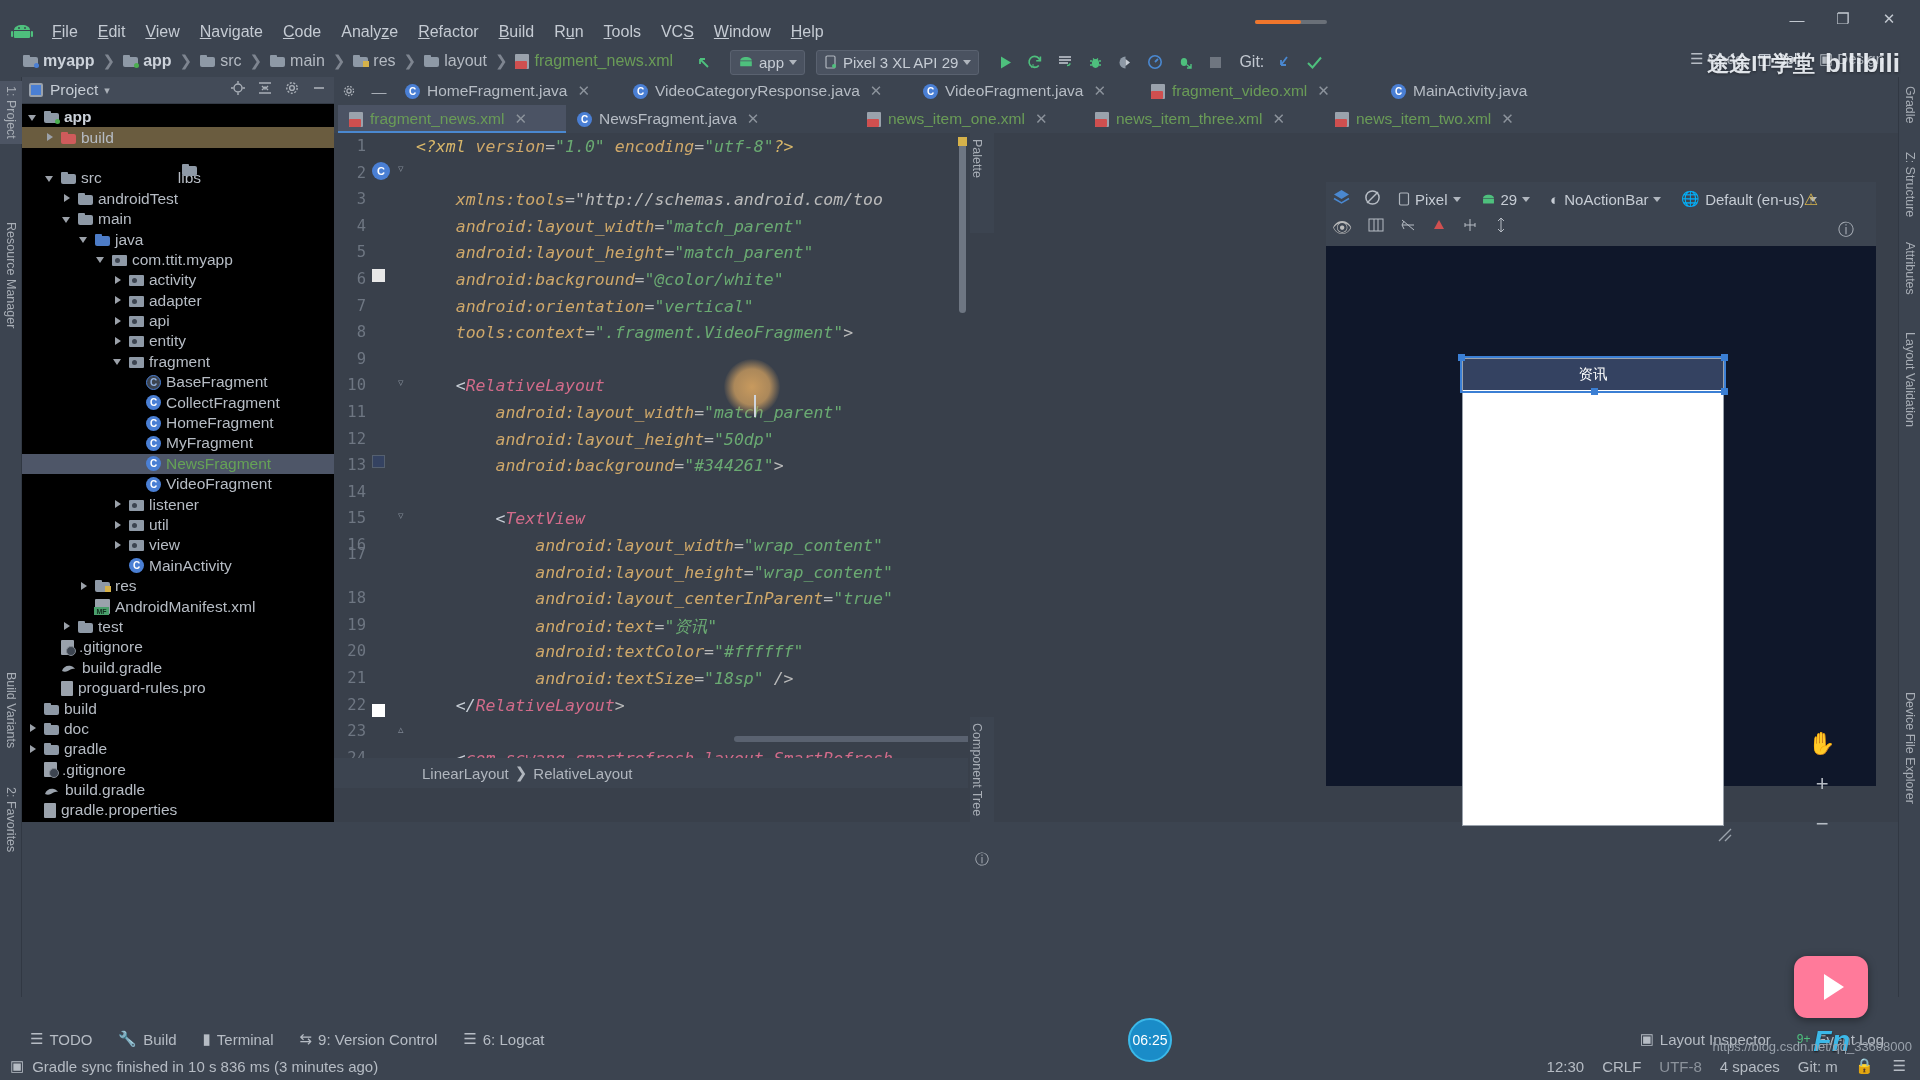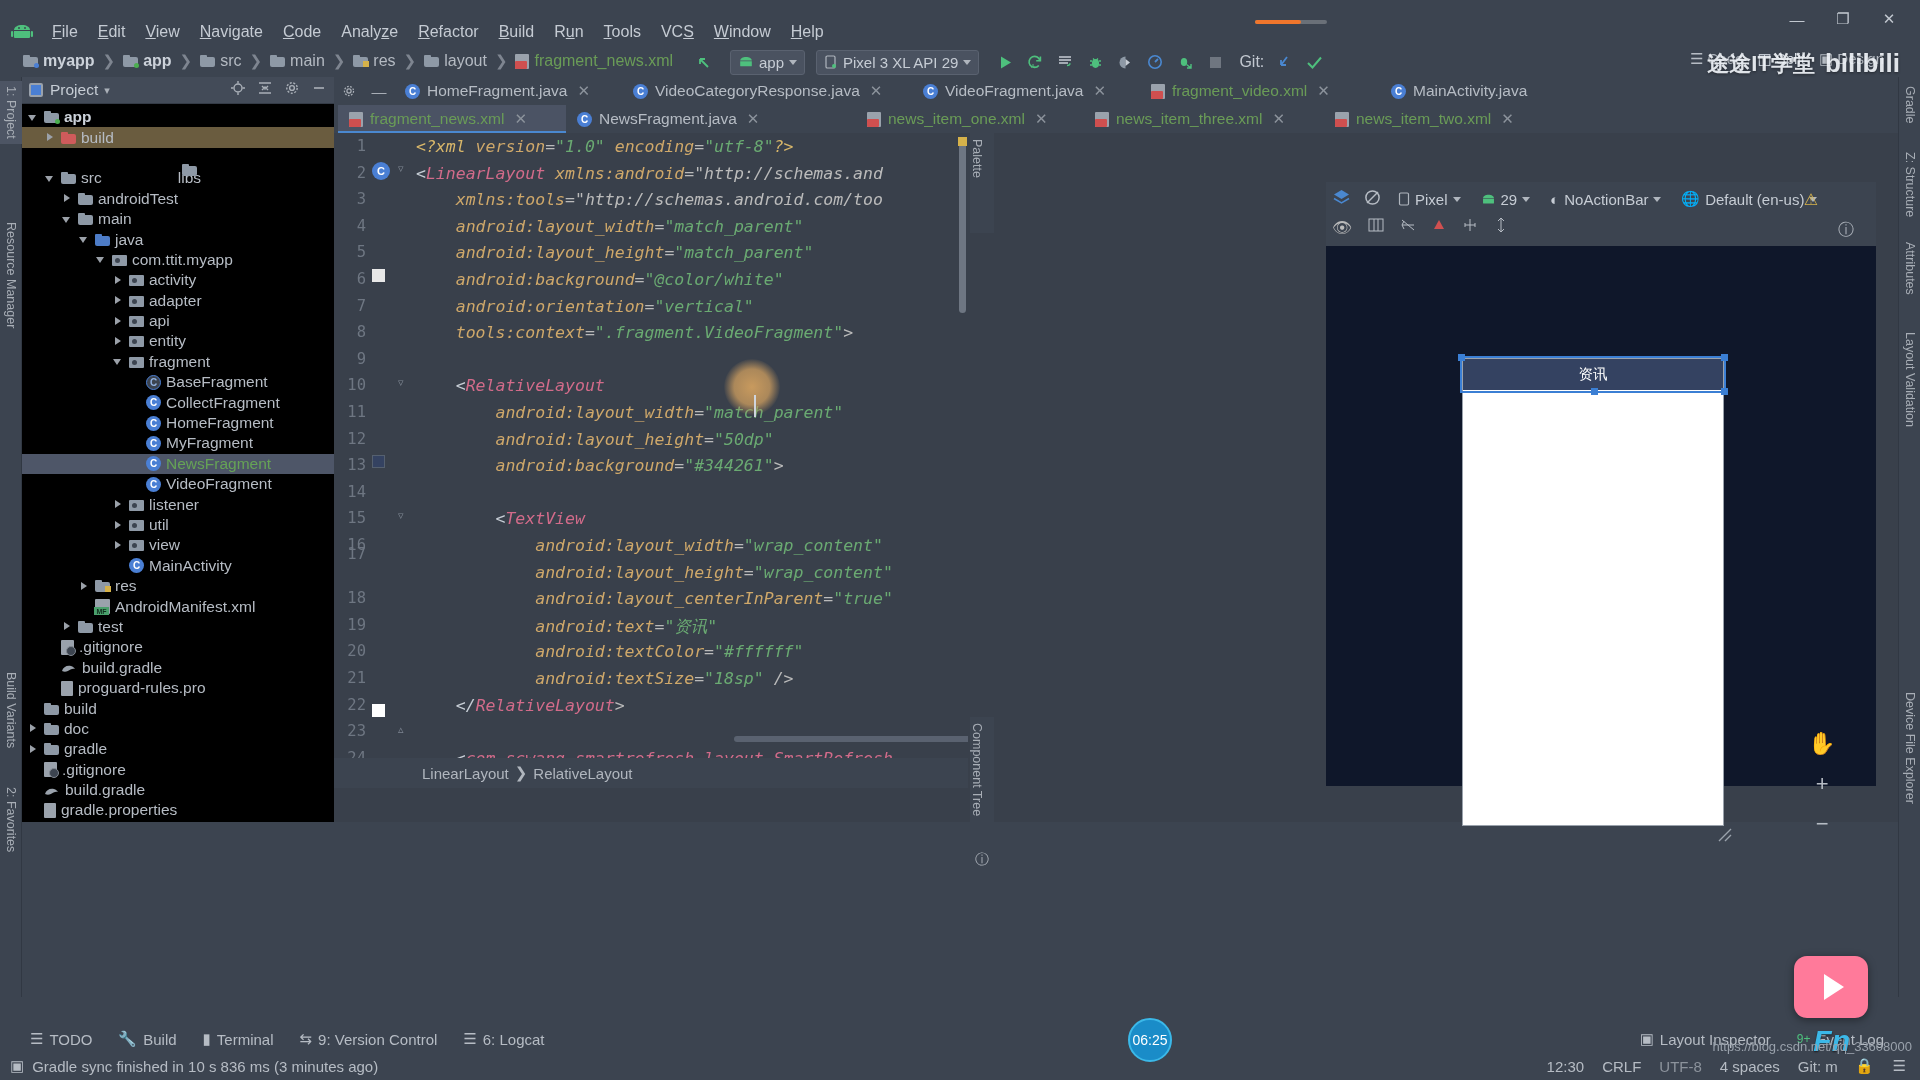--- a/index.html
+++ b/index.html
@@ -742,21 +742,20 @@
         <div class="gmark" style="left:38px; top:136px;width:13px;height:13px;background:#e8e8e8"></div>
         <div class="gmark" style="left:38px; top:322px;width:13px;height:13px;background:#344261;border:1px solid #55606f"></div>
         <div class="gmark" style="left:38px; top:571px;width:13px;height:13px;background:#ffffff"></div>
         <div class="fold" style="top:29px">▿</div>
         <div class="fold" style="top:243px">▿</div>
         <div class="fold" style="top:376px">▿</div>
         <div class="fold" style="top:590px">▵</div>
       </div>
       <div class="code-lines" id="code-lines">
           <div class="cline" style="top: 4px;"><span class="k-pi">&lt;?xml</span> <span class="k-attr">version</span>=<span class="k-val">"1.0"</span> <span class="k-attr">encoding</span>=<span class="k-val">"utf-8"</span><span class="k-pi">?&gt;</span></div>
-          <div class="cline" style="top: 30.6px;"><span class="k-punc">&lt;</span><span class="k-tag">LinearLayout</span> <span class="k-attr">xmlns:android</span>="http://schemas.and</div>
           <div class="cline" style="top: 57.2px;">    <span class="k-attr">xmlns:tools</span>="http://schemas.android.com/too</div>
           <div class="cline" style="top: 83.8px;">    <span class="k-attr">android:layout_width</span>=<span class="k-val">"match_parent"</span></div>
           <div class="cline" style="top: 110.4px;">    <span class="k-attr">android:layout_height</span>=<span class="k-val">"match_parent"</span></div>
           <div class="cline" style="top: 137px;">    <span class="k-attr">android:background</span>=<span class="k-val">"@color/white"</span></div>
           <div class="cline" style="top: 163.6px;">    <span class="k-attr">android:orientation</span>=<span class="k-val">"vertical"</span></div>
           <div class="cline" style="top: 190.2px;">    <span class="k-attr">tools:context</span>=<span class="k-val">".fragment.VideoFragment"</span>&gt;</div>
           <div class="cline" style="top: 216.8px;"></div>
           <div class="cline" style="top: 243.4px;">    <span class="k-punc">&lt;</span><span class="k-tag">RelativeLayout</span></div>
           <div class="cline" style="top: 270px;">        <span class="k-attr">android:layout_width</span>=<span class="k-val">"match_parent"</span></div>
           <div class="cline" style="top: 296.6px;">        <span class="k-attr">android:layout_height</span>=<span class="k-val">"50dp"</span></div>

